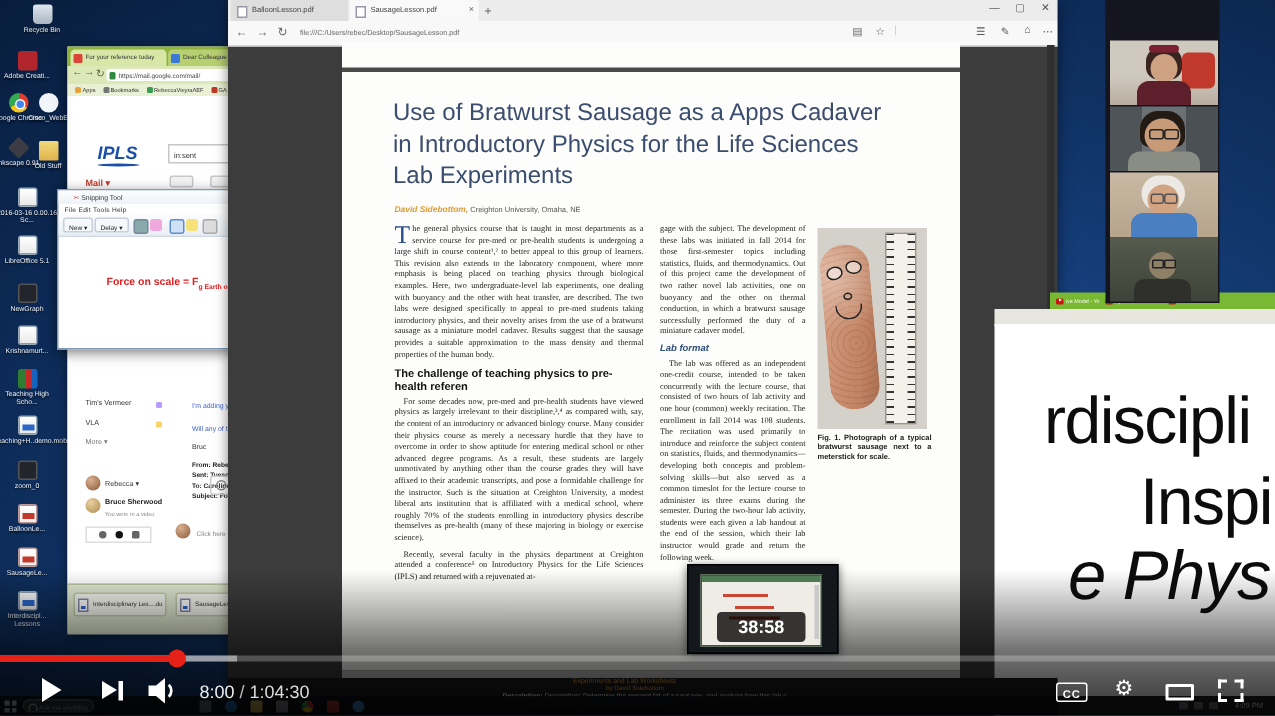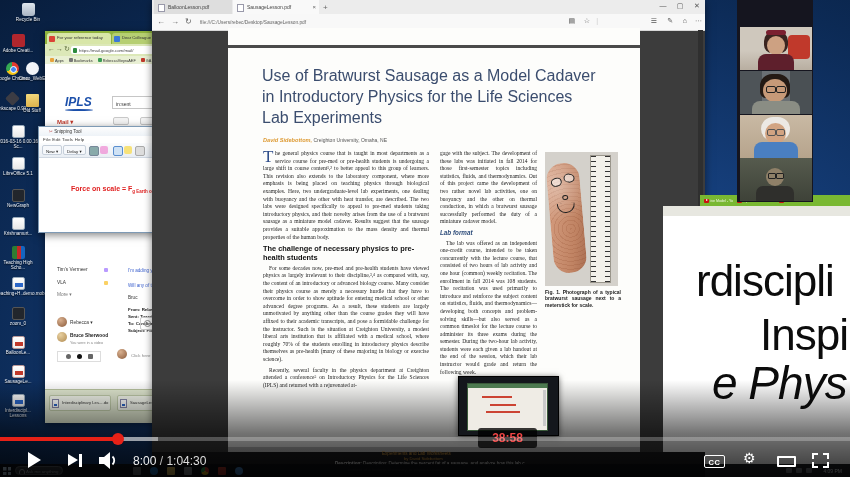--- a/index.html
+++ b/index.html
@@ -146,22 +146,22 @@
       linear-gradient(#fff,#fff) left top/6px 2px no-repeat, linear-gradient(#fff,#fff) left top/2px 6px no-repeat,
       linear-gradient(#fff,#fff) right top/6px 2px no-repeat, linear-gradient(#fff,#fff) right top/2px 6px no-repeat,
       linear-gradient(#fff,#fff) left bottom/6px 2px no-repeat, linear-gradient(#fff,#fff) left bottom/2px 6px no-repeat,
       linear-gradient(#fff,#fff) right bottom/6px 2px no-repeat, linear-gradient(#fff,#fff) right bottom/2px 6px no-repeat;}
   
   #preview{left:458px;top:376px;width:99px;height:58px;background:#14171c;border:1px solid #000;box-shadow:0 1px 6px rgba(0,0,0,.6);}
   #pv-win{position:absolute;left:8px;top:6px;width:79px;height:46px;background:#efece5;border:1px solid #3a5a3a;}
   #pv-win::before{content:"";position:absolute;left:0;top:0;width:100%;height:4px;background:#4d7a50;}
   .pv-red{position:absolute;height:1.5px;background:#cc4433;}
   #pv-scroll{position:absolute;right:1px;top:6px;width:3px;height:36px;background:#c9c9c9;}
-  #pvtime{left:478px;top:428px;width:59px;height:20px;background:rgba(0,0,0,.78);border-radius:3px;
-          color:#ef4444;font-size:12px;font-weight:bold;text-align:center;line-height:20px;}
+  #pvtime{left:478px;top:408px;width:59px;height:20px;background:rgba(0,0,0,.78);border-radius:3px;
+          color:#ffffff;font-size:12px;font-weight:bold;text-align:center;line-height:20px;}
   .tinytxt{position:absolute;white-space:nowrap;}
 </style>
 </head>
 <body>
 
 <div id="screen">
 
   <div id="desktop" class="abs"></div>
 
   <div class="dicon abs" style="left:6px;top:3px;">
@@ -347,27 +347,27 @@
       <span class="eico" style="right:130px;">▤</span>
       <span class="eico" style="right:115px;">☆</span>
       <span class="eico" style="right:107px;color:#ccc;">|</span>
       <span class="eico" style="right:48px;">☰</span>
       <span class="eico" style="right:32px;">✎</span>
       <span class="eico" style="right:18px;">⌂</span>
       <span class="eico" style="right:3px;">⋯</span>
     </div>
 
     <div id="pdfpage">
-      <div id="pdftitle">Use of Bratwurst Sausage as a Model Cadaver in Introductory Physics for the Life Sciences Lab Experiments</div>
+      <div id="pdftitle">Use of Bratwurst Sausage as a Apps Cadaver in Introductory Physics for the Life Sciences Lab Experiments</div>
       <div id="pdfauthor">
         <b>David Sidebottom,</b><span> Creighton University, Omaha, NE</span>
       </div>
       <div id="pcol1" class="pcol">
         <p class="noind"><span class="dropcap">T</span><span>he general physics course that is taught in most departments as a service course for pre-med or pre-health students is undergoing a large shift in course content¹,² to better appeal to this group of learners. This revision also extends to the laboratory component, where more emphasis is being placed on teaching physics through biological examples. Here, two undergraduate-level lab experiments, one dealing with buoyancy and the other with heat transfer, are described. The two labs were designed specifically to appeal to pre-med students taking introductory physics, and their novelty arises from the use of a bratwurst sausage as a miniature model cadaver. Results suggest that the sausage provides a suitable approximation to the mass density and thermal properties of the human body.</span></p>
-        <div class="phead">The challenge of necessary physics to pre-health students</div>
+        <div class="phead">The challenge of teaching physics to pre-health referen</div>
         <p>For some decades now, pre-med and pre-health students have viewed physics as largely irrelevant to their discipline,³,⁴ as compared with, say, the content of an introductory or advanced biology course. Many consider their physics course as merely a necessary hurdle that they have to overcome in order to show aptitude for entering medical school or other advanced degree programs. As a result, these students are largely unmotivated by anything other than the course grades they will have affixed to their academic transcripts, and pose a formidable challenge for the instructor. Such is the situation at Creighton University, a modest liberal arts institution that is affiliated with a medical school, where roughly 70% of the students enrolling in introductory physics describe themselves as pre-health (many of these majoring in biology or exercise science).</p>
         <p>Recently, several faculty in the physics department at Creighton attended a conference⁵ on Introductory Physics for the Life Sciences (IPLS) and returned with a rejuvenated at-</p>
       </div>
       <div id="pcol2" class="pcol">
         <p class="noind">gage with the subject. The development of these labs was initiated in fall 2014 for those first-semester topics including statistics, fluids, and thermodynamics. Out of this project came the development of two rather novel lab activities, one on buoyancy and the other on thermal conduction, in which a bratwurst sausage successfully performed the duty of a miniature cadaver model.</p>
         <div class="phead2">Lab format</div>
         <p>The lab was offered as an independent one-credit course, intended to be taken concurrently with the lecture course, that consisted of two hours of lab activity and one hour (common) weekly recitation. The enrollment in fall 2014 was 108 students. The recitation was used primarily to introduce and reinforce the subject content on statistics, fluids, and thermodynamics—developing both concepts and problem-solving skills—but also served as a common timeslot for the lecture course to administer its three exams during the semester. During the two-hour lab activity, students were each given a lab handout at the end of the session, which their lab instructor would grade and return the following week.</p>
       </div>
       <div id="fig">
         <div id="sausage">

